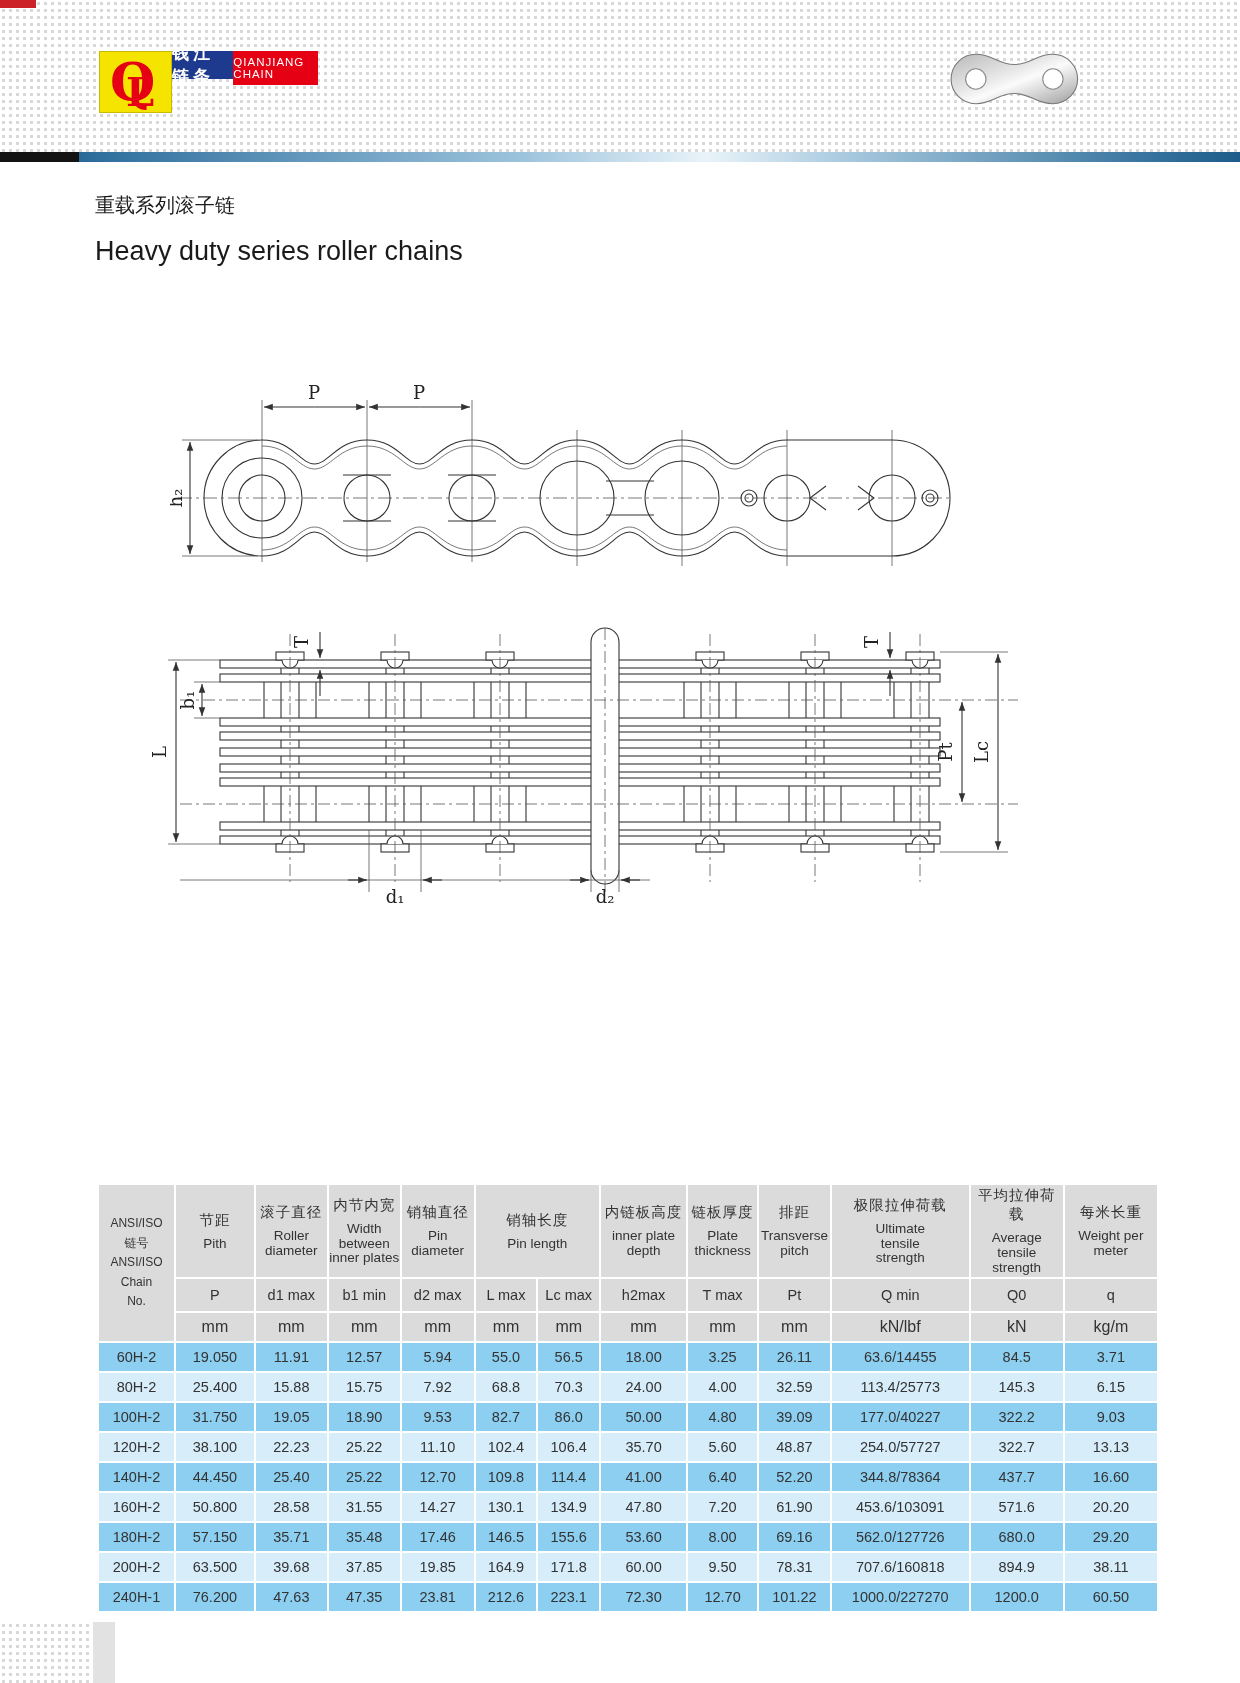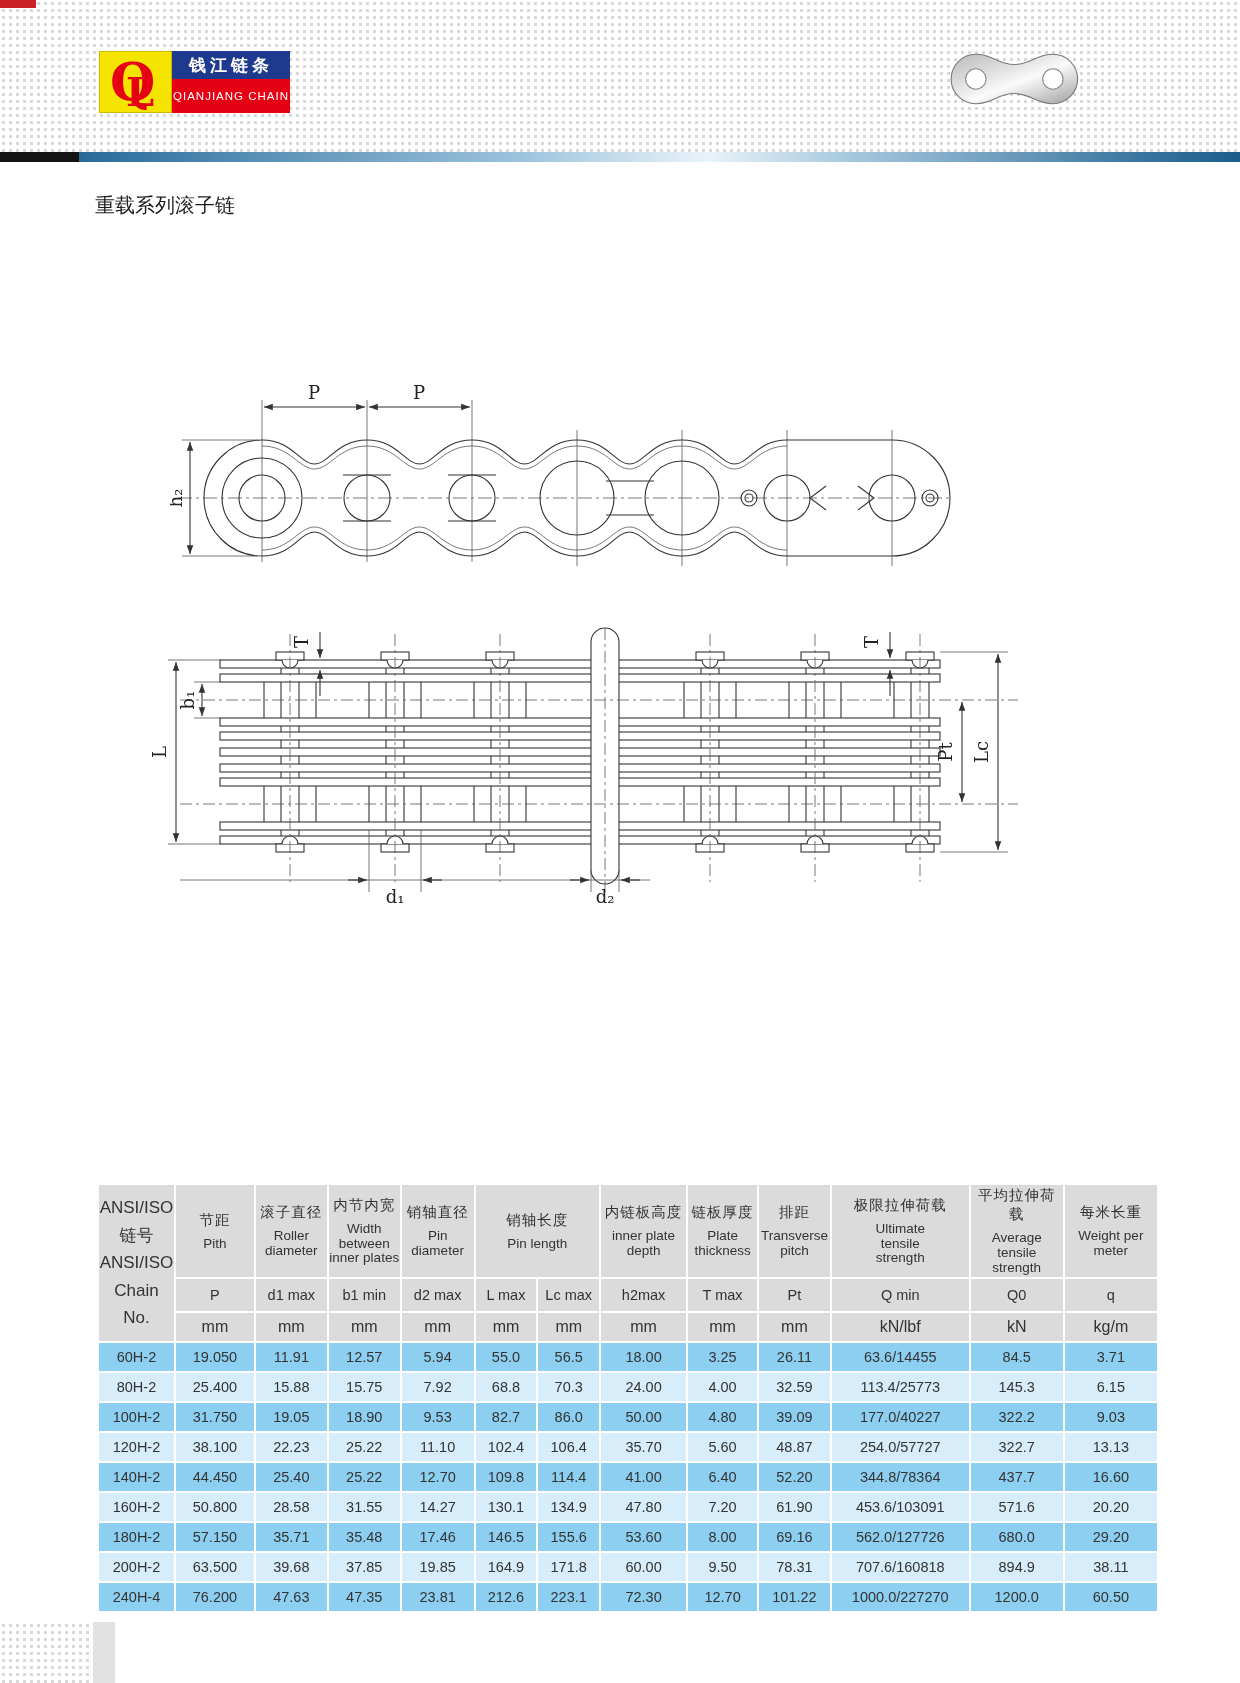--- a/index.html
+++ b/index.html
@@ -5,42 +5,42 @@
   html,body{margin:0;padding:0;background:#888;}
   .page{position:relative;width:1240px;height:1683px;background:#ffffff;overflow:hidden;
         font-family:"Liberation Sans",sans-serif;color:#222;}
   .dots{background-color:#fff;
         background-image:radial-gradient(#d7d7d7 1.4px, transparent 1.55px);
         background-size:7px 7px;}
   .header-band{position:absolute;left:0;top:0;width:1240px;height:152px;}
   .red-sliver{position:absolute;left:0;top:0;width:36px;height:8px;background:#cc2127;}
   .logo{position:absolute;left:99px;top:51px;height:62px;display:flex;}
   .logo-mark{width:73px;height:62px;background:#f5e400;border:1px solid #c9b900;box-sizing:border-box;}
-  .logo-right{width:118px;height:62px;display:flex;flex-direction:column;}
+  .logo-right{width:146px;height:62px;display:flex;flex-direction:row;}
   .logo-cn{height:28px;background:#1e3a8f;color:#fff;font-size:17px;font-weight:bold;
            letter-spacing:4px;display:flex;align-items:center;justify-content:center;}
   .logo-en{height:34px;background:#e60013;color:#fff;font-size:11.5px;font-weight:normal;
            letter-spacing:1px;display:flex;align-items:center;justify-content:center;}
   .chain-plate{position:absolute;left:938px;top:48px;}
   .divider{position:absolute;left:0;top:152px;width:1240px;height:10px;
      background:linear-gradient(to right,#0f4c7d 0%,#2f6f9e 8%,#9cc3dc 42%,#e9f3f9 57%,#a9cadf 68%,#39759f 92%,#1d5c8b 100%);}
   .divider-black{position:absolute;left:0;top:0;width:79px;height:10px;background:#131313;}
   .title-cn{position:absolute;left:95px;top:192px;font-size:20px;font-weight:500;color:#1a1a1a;margin:0;}
   .title-en{position:absolute;left:95px;top:236px;font-size:27px;font-weight:400;color:#1a1a1a;margin:0;}
   .drawing1{position:absolute;left:170px;top:380px;}
   .drawing2{position:absolute;left:150px;top:608px;}
   
   .spec-table-wrap{position:absolute;left:97px;top:1183px;}
   table.spec{border-collapse:separate;border-spacing:2px;table-layout:fixed;width:1062px;}
   table.spec th,table.spec td{text-align:center;vertical-align:middle;padding:0;overflow:hidden;}
   table.spec thead th{background:#dbdbdb;color:#333;font-weight:normal;}
   .h-name{height:92px;}
   .h-sym{height:32px;font-size:14.5px;}
   .h-unit{height:28px;font-size:16px;}
-  .corner{font-size:17px;line-height:1.62;color:#333;}
+  .corner{font-size:12px;line-height:1.62;color:#333;}
   .cn{font-size:14.5px;margin-bottom:7px;letter-spacing:1px;}
   .en{font-size:13.5px;line-height:1.1;max-width:88px;margin:0 auto;}
   table.spec td{font-size:14.5px;color:#333;height:28px;}
   tr.row-dark td{background:#8dcff1;}
   tr.row-light td{background:#d7edfa;text-align:center;}
   .footer-dots{position:absolute;left:0;top:1622px;width:93px;height:61px;}
   .footer-gray{position:absolute;left:93px;top:1622px;width:22px;height:61px;background:#e2e2e2;}
   .dim-label{font-family:"DejaVu Serif","Liberation Serif",serif;font-size:18px;fill:#222;}
   svg .thin{stroke:#555;stroke-width:0.8;}
 </style>
@@ -78,20 +78,21 @@
       <circle cx="52" cy="42" r="14" fill="#ffffff" stroke="#8a8a8a" stroke-width="1.5"></circle>
       <circle cx="158" cy="42" r="14" fill="#ffffff" stroke="#8a8a8a" stroke-width="1.5"></circle>
     </svg>
   </div>
 
   <div class="divider">
     <div class="divider-black"></div>
   </div>
 
   <h1 class="title-cn">重载系列滚子链</h1>
+  <h2 class="title-en">Heavy duty series roller chains</h2>
 
   <svg class="drawing1" width="790" height="200" viewBox="0 0 790 200">
     <defs>
       <marker id="arr" markerWidth="9" markerHeight="7" refX="8.5" refY="3.5" orient="auto">
         <path d="M0.5,0.5 L8.5,3.5 L0.5,6.5 Z" fill="#333"></path>
       </marker>
     </defs>
     <g fill="none" stroke="#333" stroke-width="1.1">
 
       <line class="thin" x1="8" y1="118" x2="782" y2="118" stroke-dasharray="14 4 3 4"></line>
@@ -498,21 +499,21 @@
             <td>164.9</td>
             <td>171.8</td>
             <td>60.00</td>
             <td>9.50</td>
             <td>78.31</td>
             <td>707.6/160818</td>
             <td>894.9</td>
             <td>38.11</td>
           </tr>
           <tr class="row-dark">
-            <td>240H-4</td>
+            <td>240H-1</td>
             <td>76.200</td>
             <td>47.63</td>
             <td>47.35</td>
             <td>23.81</td>
             <td>212.6</td>
             <td>223.1</td>
             <td>72.30</td>
             <td>12.70</td>
             <td>101.22</td>
             <td>1000.0/227270</td>

